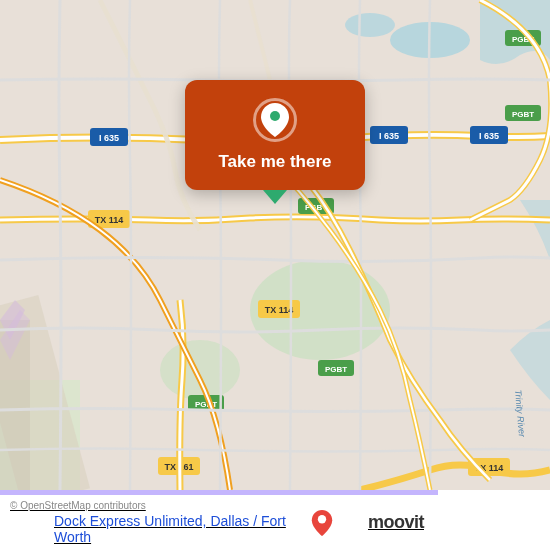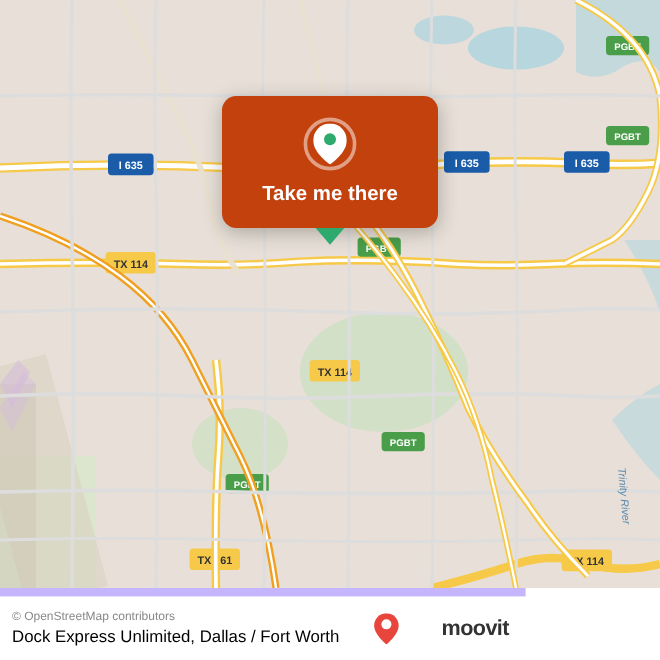--- a/index.html
+++ b/index.html
@@ -71,38 +71,40 @@
 
     
     #bottom-bar {
       width: 438px;
       height: 60px;
       background: white;
       display: flex;
       align-items: center;
       justify-content: space-between;
       padding: 0 14px 0 10px;
-      border-top: 7px solid #c4b5fd;
+      border-top: 5px solid #c4b5fd;
+      text-decoration: underline;
     }
 
     .bottom-text {
       display: flex;
       flex-direction: column;
       gap: 2px;
     }
 
     .attribution {
       font-size: 10px;
       color: #888;
     }
 
     .location-name {
       font-size: 14px;
-      color: #000000;
+      color: #1d4ed8;
       font-weight: 500;
+      margin-left: 44px;
     }
 
     .moovit-logo {
       display: flex;
       align-items: center;
       gap: 3px;
     }
 
     .moovit-pin {
       width: 22px;

